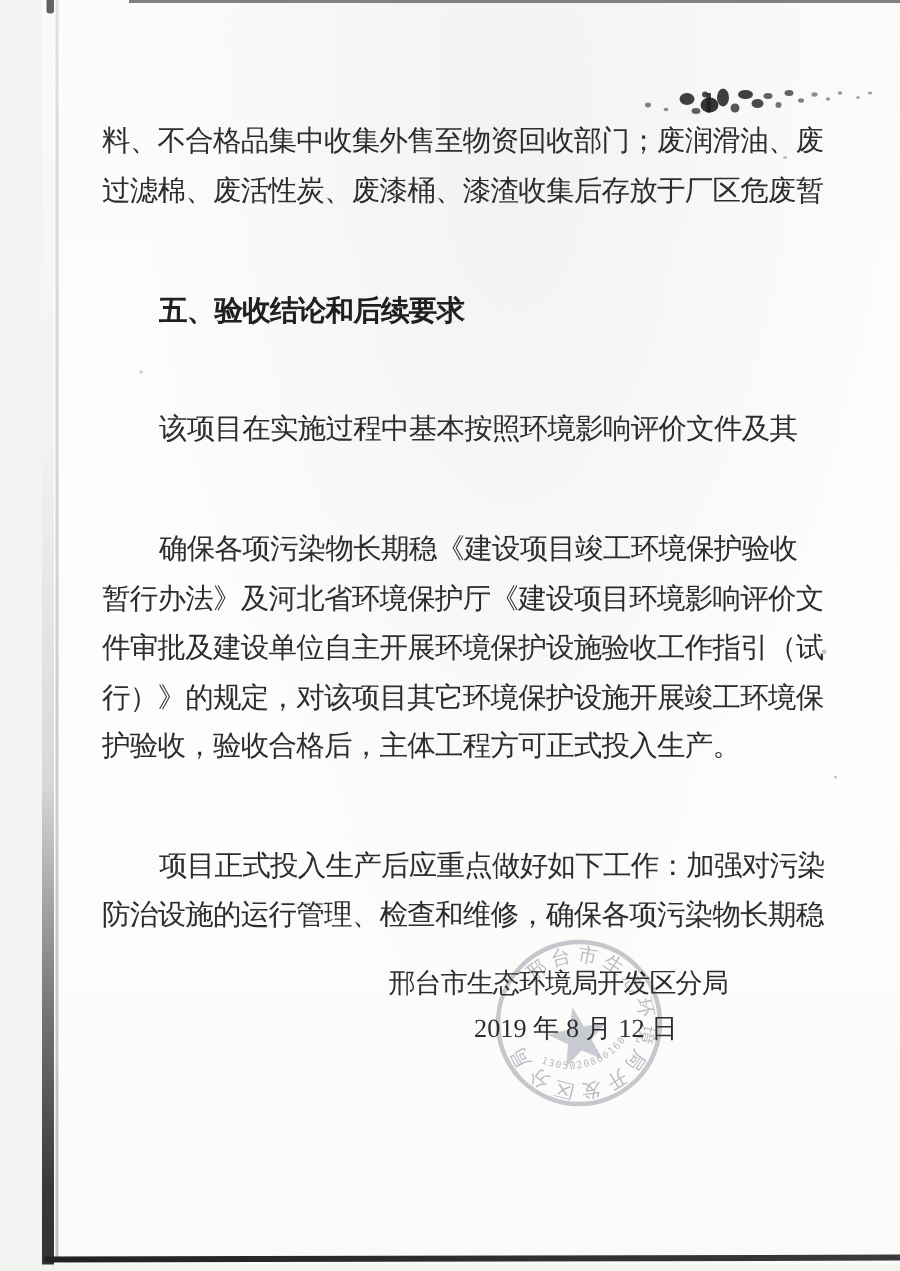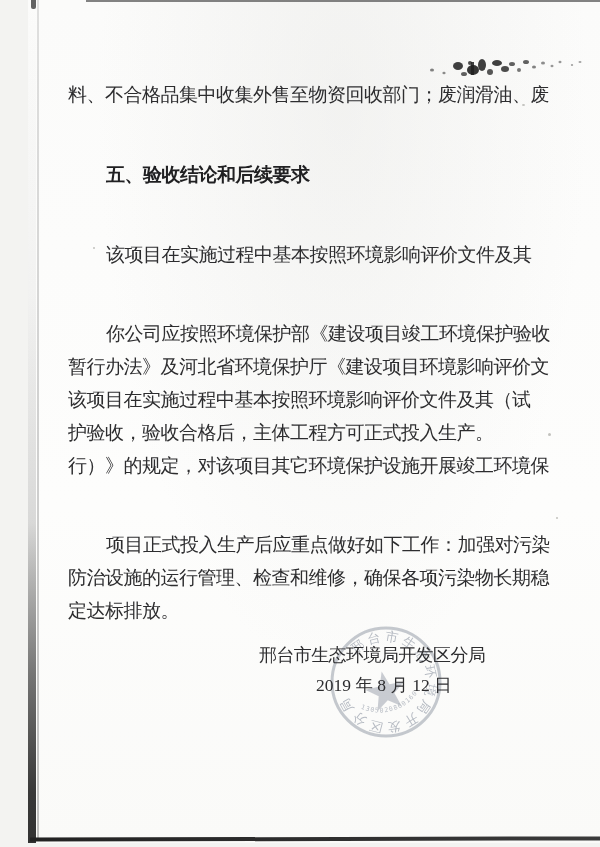--- a/index.html
+++ b/index.html
@@ -111,30 +111,30 @@
       <ellipse cx="119" cy="9" rx="2" ry="1.5" opacity=".5"></ellipse>
       <ellipse cx="128" cy="12" rx="1.5" ry="1.2" opacity=".45"></ellipse>
       <ellipse cx="136" cy="8" rx="1.5" ry="1.2" opacity=".45"></ellipse>
       <ellipse cx="148" cy="11" rx="1.2" ry="1" opacity=".4"></ellipse>
       <ellipse cx="156" cy="8" rx="1.5" ry="1" opacity=".4"></ellipse>
     </g>
   </svg>
 
   <div class="body-text">
     <div class="line">料、不合格品集中收集外售至物资回收部门；废润滑油、废</div>
+    <div class="line">过滤棉、废活性炭、废漆桶、漆渣收集后存放于厂区危废暂</div>
     <div class="line indent heading">五、验收结论和后续要求</div>
     <div class="line indent">该项目在实施过程中基本按照环境影响评价文件及其</div>
-    <div class="line indent">你公司应按照环境保护部《建设项目竣工环境保护验收</div>
+    <div class="line indent">确保各项污染物长期稳《建设项目竣工环境保护验收</div>
     <div class="line">暂行办法》及河北省环境保护厅《建设项目环境影响评价文</div>
-    <div class="line">该项目在实施过程中基本按照环境影响评价文件及其（试</div>
+    <div class="line">件审批及建设单位自主开展环境保护设施验收工作指引（试</div>
+    <div class="line">行）》的规定，对该项目其它环境保护设施开展竣工环境保</div>
     <div class="line">护验收，验收合格后，主体工程方可正式投入生产。</div>
-    <div class="line">行）》的规定，对该项目其它环境保护设施开展竣工环境保</div>
     <div class="line indent">项目正式投入生产后应重点做好如下工作：加强对污染</div>
     <div class="line">防治设施的运行管理、检查和维修，确保各项污染物长期稳</div>
-    <div class="line">定达标排放。</div>
   </div>
 
   <svg class="seal-svg" width="122" height="126" viewBox="0 0 122 126">
     <circle cx="58" cy="62" r="54" fill="none" stroke="var(--seal)" stroke-width="3" opacity=".65"></circle>
     <polygon points="0,-21 4.94,-6.8 19.97,-6.49 7.99,2.6 12.34,16.99 0,8.4 -12.34,16.99 -7.99,2.6 -19.97,-6.49 -4.94,-6.8" transform="translate(58,72) rotate(-12)" fill="var(--seal)" opacity=".6"></polygon>
     <defs>
       <path id="rimPath" d="M 58 21 A 41 41 0 1 1 57.99 21" fill="none"></path>
       <path id="codePath" d="M 22 74 A 46 46 0 0 0 94 74" fill="none"></path>
     </defs>
     <g transform="rotate(-48 58 62)" opacity=".8">

